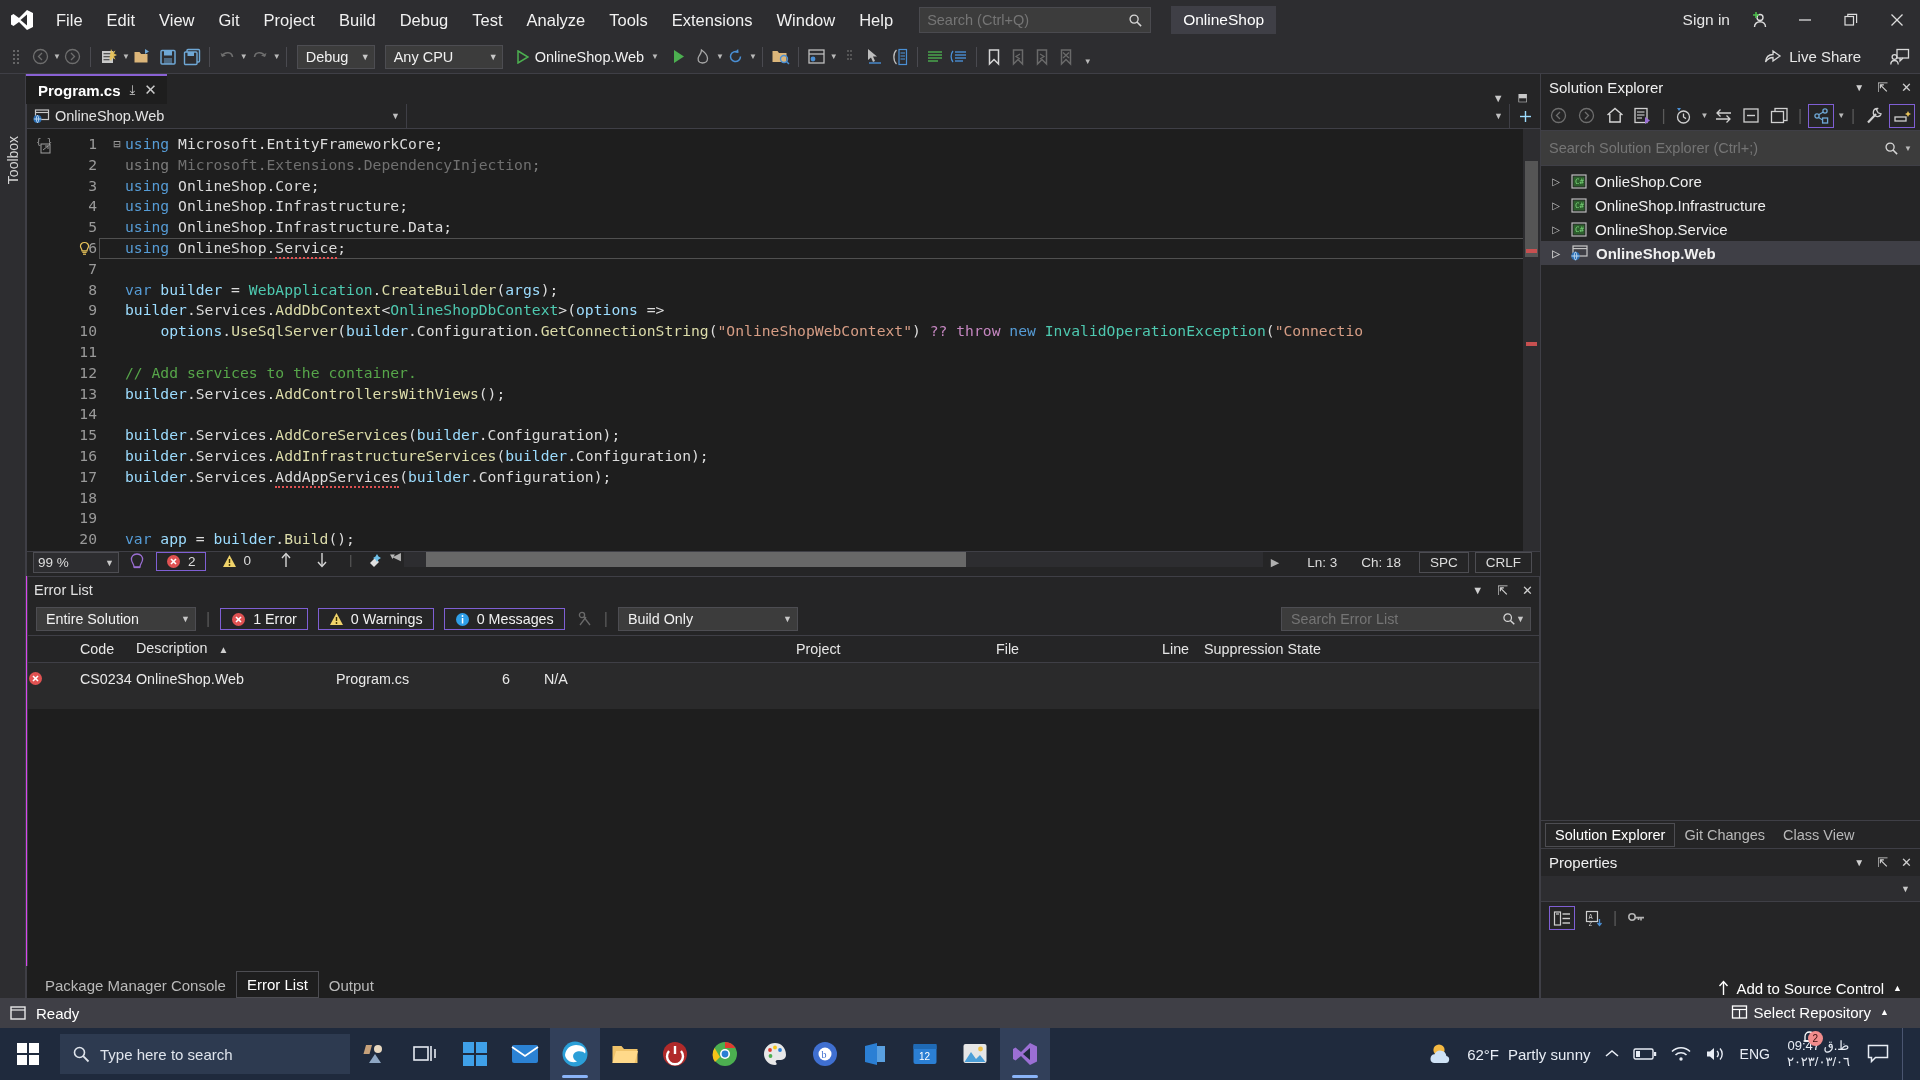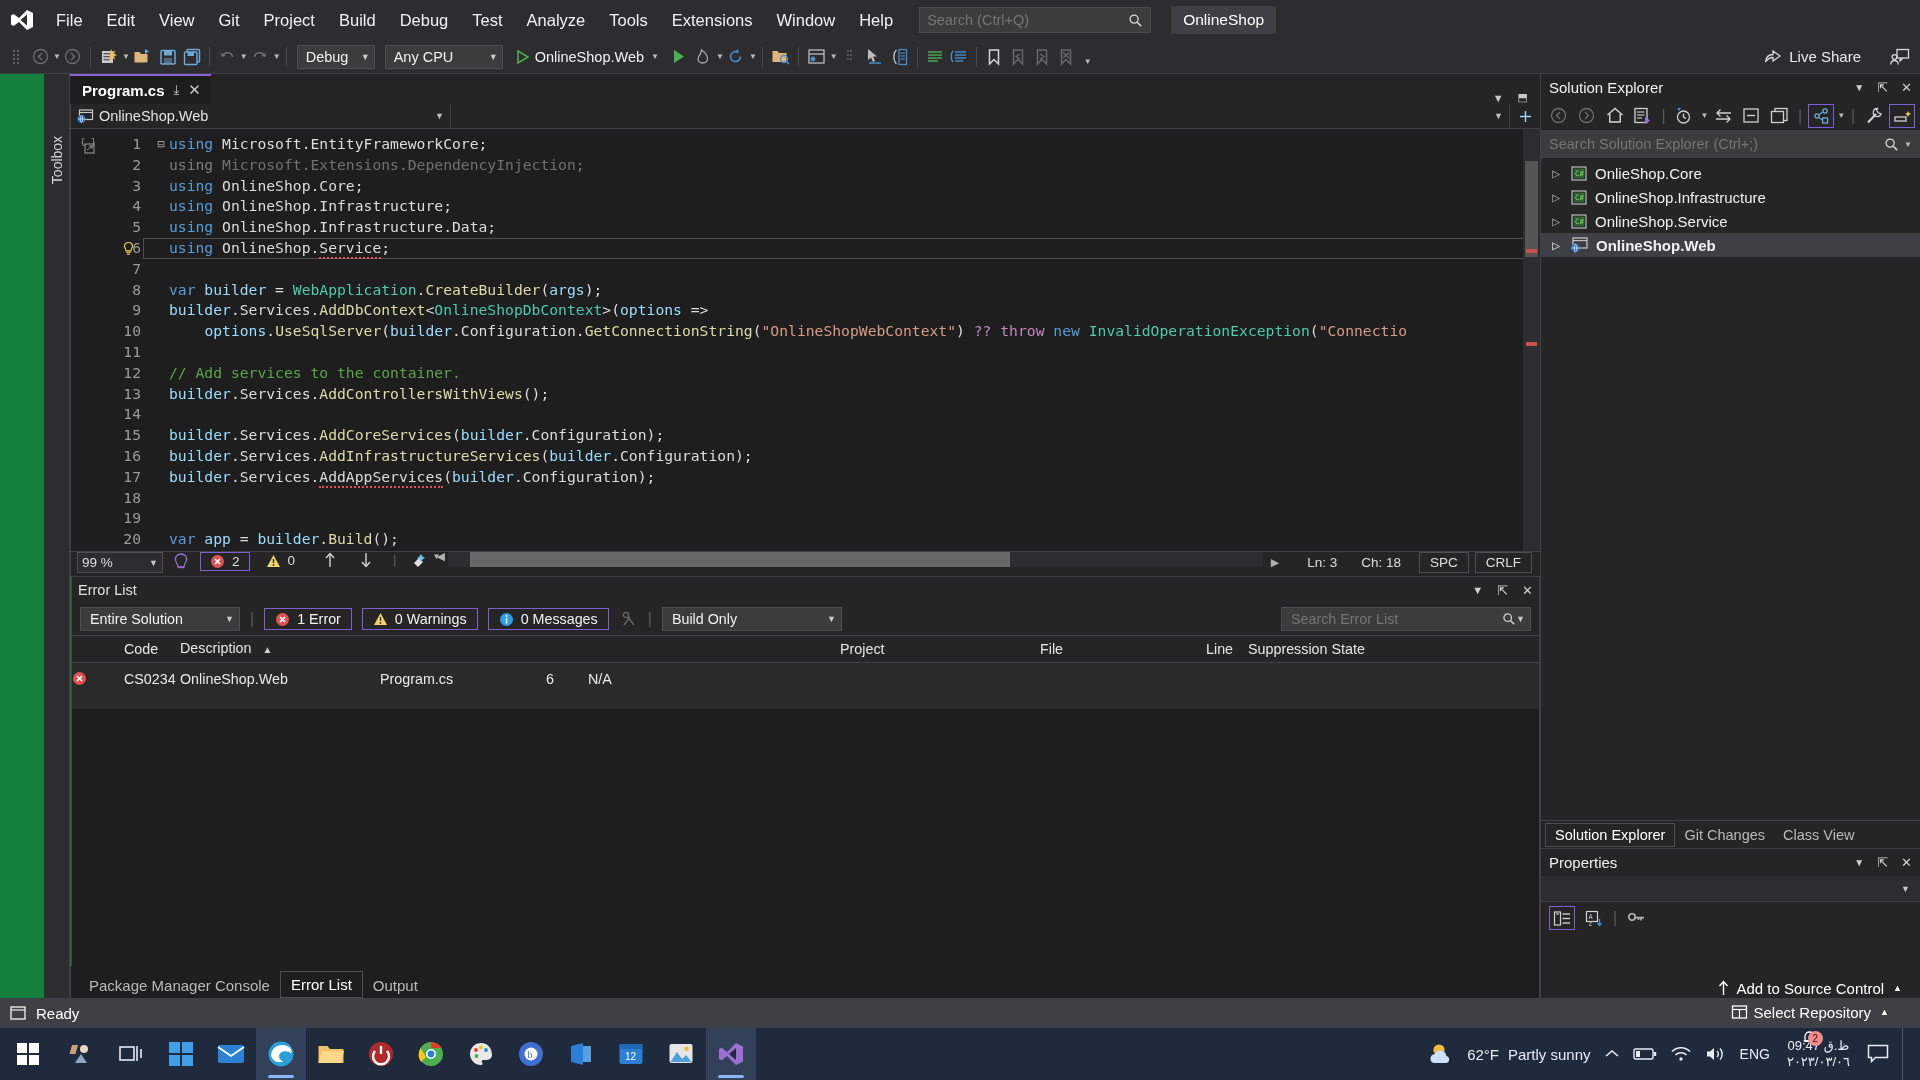--- a/index.html
+++ b/index.html
@@ -28,21 +28,21 @@
   .tb-sep { width:1px; height:20px; background:#4a4a50; margin:0 5px; }
   .tb-caret { font-size:8px; color:#b9b9b9; margin-left:1px; }
   .combo { height:24px; background:#3c3c3c; border:1px solid #4d4d52; display:flex; align-items:center;
      padding:0 4px 0 8px; font-size:14.5px; color:#f1f1f1; margin:0 5px; }
   .combo .cv { flex:1; white-space:nowrap; }
   .combo .cc { font-size:9px; color:#c8c8c8; margin-left:10px; }
   .run-btn { display:flex; align-items:center; gap:6px; padding:0 8px; height:26px; font-size:14.5px; color:#f1f1f1; }
   .live-share { margin-left:auto; display:flex; align-items:center; gap:7px; font-size:15px; color:#e8e8e8; padding-right:10px; }
 
   
-  .main { flex:1; display:flex; min-height:0; background:#15803d;padding-left:44px; }
+  .main { flex:1; display:flex; min-height:0; background:#d946ef; }
   .toolbox-strip { width:26px; background:#2d2d30; border-right:1px solid #3f3f46; position:relative; }
   .toolbox-strip span { position:absolute; top:78px; left:-22px; width:70px; transform:rotate(-90deg);
      font-size:14px; color:#d4d4d4; text-align:center; }
 
   .center { flex:1; display:flex; flex-direction:column; min-width:0; }
 
   
   .doc-tabbar { height:30px; background:#252526; display:flex; align-items:flex-end; position:relative; }
   .doc-tab { display:flex; align-items:center; gap:9px; height:30px; padding:0 10px 0 12px; background:#1e1e1e;
      border-top:2px solid #8a62d4; font-size:15px; color:#fff; font-weight:bold; }
@@ -115,21 +115,21 @@
   
   .rightdock { width:380px; flex:0 0 380px; display:flex; flex-direction:column; background:#252526;
      border-left:1px solid #3f3f46; }
   .pane-head { height:27px; display:flex; align-items:center; padding:0 8px; font-size:15px; color:#f0f0f0;
      background:#252526; }
   .pane-head .ctls { margin-left:auto; display:flex; gap:13px; align-items:center; color:#d0d0d0; }
   .se-toolbar { height:30px; display:flex; align-items:center; gap:2px; padding:0 5px; background:#252526;
      border-bottom:1px solid #3f3f46;}
   .se-ico { width:26px; height:24px; display:flex; align-items:center; justify-content:center; }
   .se-ico.sel { border:1px solid #7f5fd4; }
-  .se-search { height:27px; display:flex; align-items:center; padding:0 8px; background:#3c3c3c;
+  .se-search { height:35px; display:flex; align-items:center; padding:0 8px; background:#3c3c3c;
      border-bottom:1px solid #3f3f46; }
   .se-search input{flex:1;background:transparent;border:0;outline:0;color:#cfcfcf;font-size:14.5px;
      font-family:"Liberation Sans",sans-serif;}
   .se-tree { flex:1; padding-top:3px; font-size:15px; overflow:hidden; }
   .tn { display:flex; align-items:center; height:24px; gap:7px; padding-left:8px; color:#f0f0f0; }
   .tn.sel { background:#3f3f46; font-weight:bold; }
   .tn .arrow { width:14px; color:#c4c4c4; font-size:10px; text-align:center; }
   .dock-tabs { height:28px; display:flex; align-items:center; gap:0; padding-left:4px; background:#252526;
      border-top:1px solid #3f3f46; }
   .dock-tab { padding:3px 9px; font-size:14.5px; color:#b9b9b9; }
@@ -194,20 +194,47 @@
     <div class="search-box">
       <input placeholder="Search (Ctrl+Q)" style="">
       <span>
         <svg width="15" height="15" viewBox="0 0 16 16">
             <circle cx="6.5" cy="6.5" r="4.3" fill="none" stroke="#d6d6d6" stroke-width="1.4"></circle>
             <line x1="9.6" y1="9.6" x2="14" y2="14" stroke="#d6d6d6" stroke-width="1.6"></line>
           </svg>
       </span>
     </div>
     <div class="sln-chip">OnlineShop</div>
+    <div class="tb-right">
+      <div class="signin">Sign in</div>
+      <div class="winbtn">
+        <svg width="20" height="20" viewBox="0 0 20 20">
+            <circle cx="11" cy="7.5" r="3" fill="none" stroke="#ddd" stroke-width="1.4"></circle>
+            <path d="M5.5 17 c0-3.3 2.5-5.3 5.5-5.3 s5.5 2 5.5 5.3" fill="none" stroke="#ddd" stroke-width="1.4"></path>
+            <path d="M4 5 h6 M7 2 v6" stroke="#4cc04c" stroke-width="1.6"></path>
+          </svg>
+      </div>
+      <div class="winbtn">
+        <svg width="14" height="14" viewBox="0 0 14 14">
+            <line x1="1" y1="7" x2="13" y2="7" stroke="#ddd" stroke-width="1.3"></line>
+          </svg>
+      </div>
+      <div class="winbtn">
+        <svg width="14" height="14" viewBox="0 0 14 14">
+            <rect x="1" y="3.5" width="8.5" height="8.5" fill="none" stroke="#ddd" stroke-width="1.2"></rect>
+            <path d="M3.8 3.4 V1.4 H12.6 V10" fill="none" stroke="#ddd" stroke-width="1.2"></path>
+          </svg>
+      </div>
+      <div class="winbtn close">
+        <svg width="14" height="14" viewBox="0 0 14 14">
+            <line x1="1.5" y1="1.5" x2="12.5" y2="12.5" stroke="#ddd" stroke-width="1.3"></line>
+            <line x1="12.5" y1="1.5" x2="1.5" y2="12.5" stroke="#ddd" stroke-width="1.3"></line>
+          </svg>
+      </div>
+    </div>
   </div>
 
   <div class="toolbar">
     <div class="tb-ico">
       <svg width="8" height="18" viewBox="0 0 8 18">
           <g fill="#7a7a7a">
             <circle cx="2" cy="3" r="1"></circle>
             <circle cx="6" cy="3" r="1"></circle>
             <circle cx="2" cy="7" r="1"></circle>
             <circle cx="6" cy="7" r="1"></circle>
@@ -880,20 +907,27 @@
 
   <div class="taskbar">
     <div class="tb-start">
       <svg width="24" height="24" viewBox="0 0 24 24">
         <rect x="1" y="1" width="10" height="10" fill="#ffffff"></rect>
           <rect x="13" y="1" width="10" height="10" fill="#ffffff"></rect>
         <rect x="1" y="13" width="10" height="10" fill="#ffffff"></rect>
           <rect x="13" y="13" width="10" height="10" fill="#ffffff"></rect>
       </svg>
     </div>
+    <div class="tb-search">
+      <svg width="18" height="18" viewBox="0 0 18 18">
+          <circle cx="7.5" cy="7.5" r="5" fill="none" stroke="#dfe4ec" stroke-width="1.6"></circle>
+          <line x1="11.2" y1="11.2" x2="16.5" y2="16.5" stroke="#dfe4ec" stroke-width="1.8"></line>
+        </svg>
+      <span>Type here to search</span>
+    </div>
     <div class="tb-app">
       <svg width="28" height="24" viewBox="0 0 28 24">
           <path d="M5 3 L11 3 L8.5 12 L2.5 12 z" fill="#c6a17a"></path>
           <circle cx="17" cy="7" r="4" fill="#e8d8c0"></circle>
           <path d="M14 12 l6 9 -12 0 z" fill="#8fa7c4"></path>
         </svg>
     </div>
     <div class="tb-app">
       <svg width="24" height="22" viewBox="0 0 24 22">
           <rect x="1" y="4" width="14" height="13" fill="none" stroke="#e5eaf2" stroke-width="1.6"></rect>

